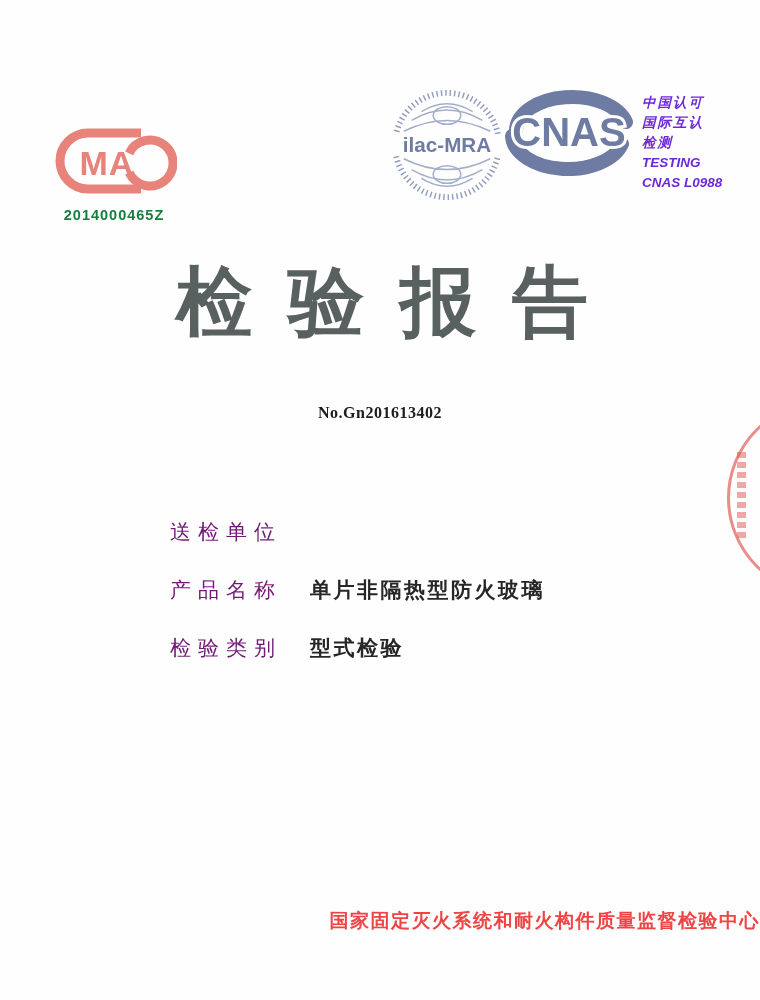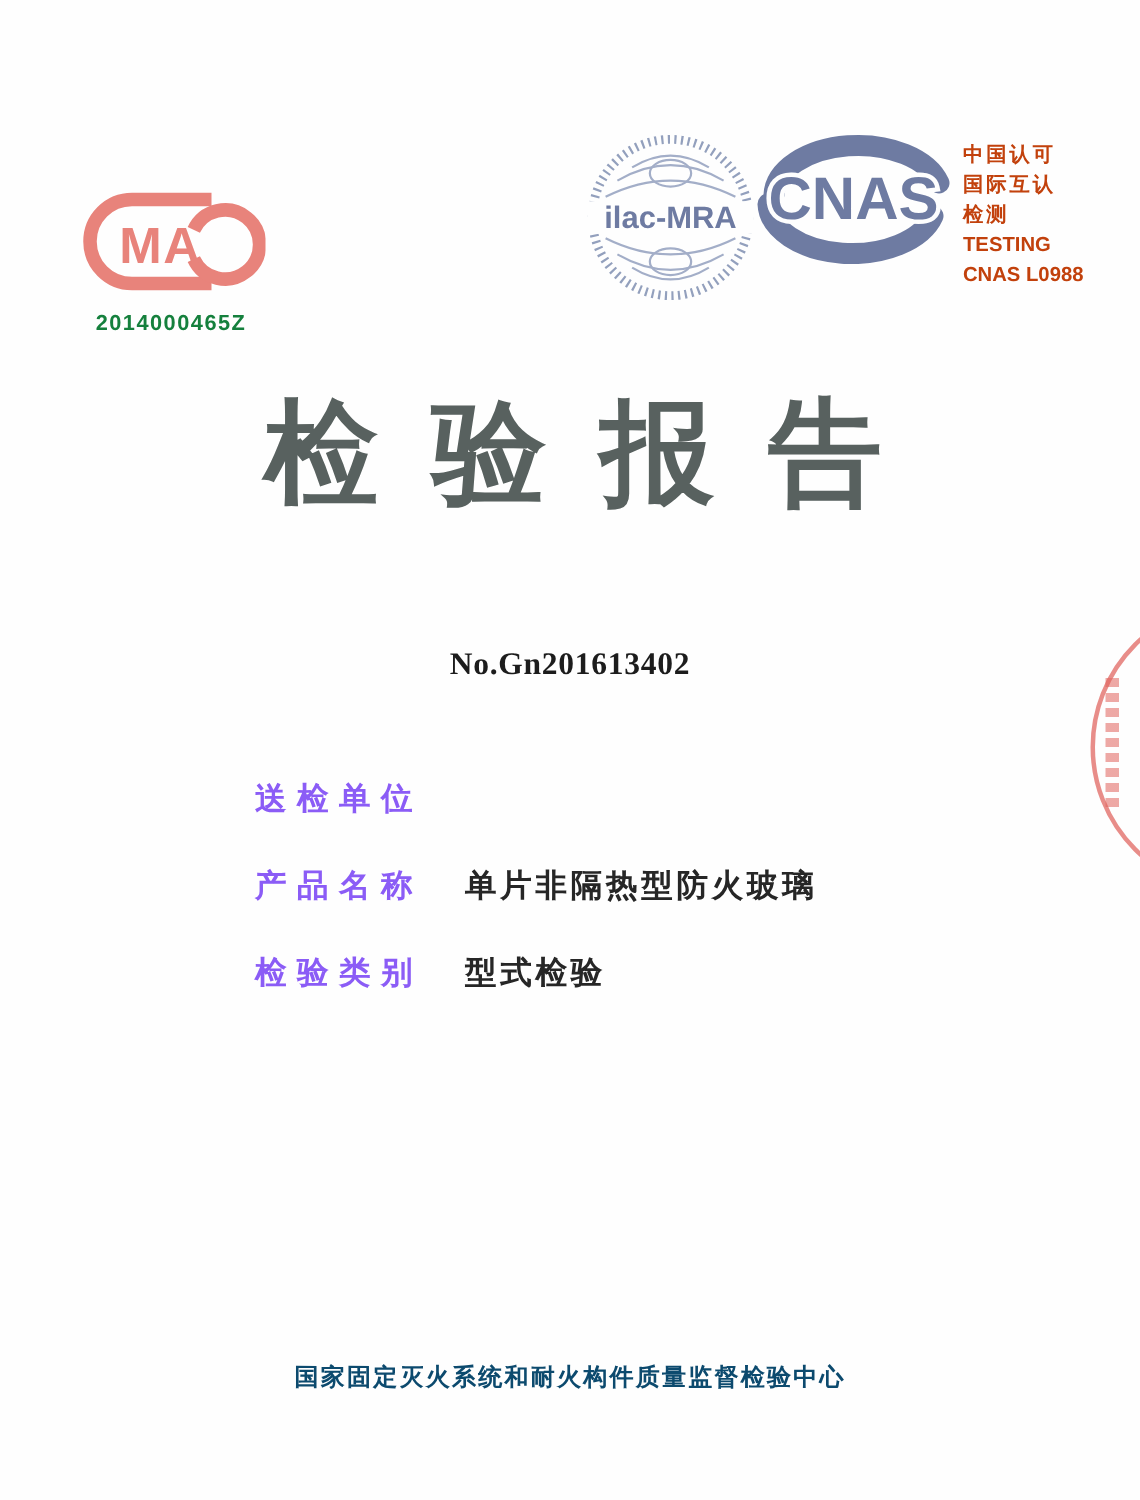--- a/index.html
+++ b/index.html
@@ -12,57 +12,57 @@
   
   .cma-block { position:absolute; left:48px; top:122px; width:132px; text-align:center; }
   .cma-number { margin-top:1px; color:#15803d; font-weight:bold; font-size:14.5px; letter-spacing:1px; }
 
   .al-block { position:absolute; left:212px; top:98px; width:146px; text-align:center; }
   .al-cert { margin-top:-1px; color:#e8837b; font-size:9.5px; letter-spacing:0.3px; white-space:nowrap; }
 
   .ilac-logo { position:absolute; left:388px; top:86px; }
   .cnas-logo { position:absolute; left:504px; top:84px;text-decoration:underline; }
 
-  .cnas-text { position:absolute; left:642px; top:93px; color:#c2410c; font-weight:bold;
-               font-size:13.5px; line-height:20px; white-space:nowrap; }
+  .cnas-text { position:absolute; left:642px; top:93px; color:#6d28d9; font-weight:bold;
+               font-size:13.5px; line-height:20px; white-space:nowrap;font-style:italic; }
   .cnas-text .cn { letter-spacing:2px; }
 
   
   .title {
     position:absolute; top:252px; left:0; width:100%; margin-left:20px;
     text-align:center; font-size:76px; font-weight:bold; color:#58615f;
     letter-spacing:36px; white-space:nowrap;
   }
   .report-number {
-    position:absolute; top:430px; left:0; width:100%; text-align:center;
-    font-family:"Liberation Serif", serif; font-size:21px; font-weight:bold;
+    position:absolute; top:404px; left:0; width:100%; text-align:center;
+    font-family:"Liberation Serif", serif; font-size:16px; font-weight:bold;
     color:#1c1c1c; letter-spacing:0.5px;
   }
 
   
   .seal {
     position:absolute; left:727px; top:400px; width:190px; height:190px;
     border:3px solid rgba(222,92,87,0.7); border-radius:50%;
   }
   .seal-marks {
     position:absolute; left:737px; top:452px; width:9px; height:88px;
     background:repeating-linear-gradient(to bottom,
       rgba(224,98,92,0.55) 0px 6px, transparent 6px 10px);
   }
 
   
   .fields { position:absolute; left:170px; top:518px; }
   .field-row { display:flex; align-items:baseline; margin-bottom:30px; font-size:21px; white-space:nowrap; }
-  .field-label { width:126px; font-weight:bold; letter-spacing:7px; color:#8b5cf6; flex:none; }
+  .field-label { width:126px; font-weight:normal; letter-spacing:7px; color:#701a75; flex:none; }
   .field-value { margin-left:14px; font-weight:bold; color:#262626; letter-spacing:2.5px; }
 
   
   .footer {
-    position:absolute; top:908px; left:0; width:100%; text-align:center;
-    font-size:16px; font-weight:bold; color:#0c4a6e; letter-spacing:1.5px;
+    position:absolute; top:908px; left:0; width:100%; text-align:right;
+    font-size:19px; font-weight:bold; color:#ef4444; letter-spacing:1.5px;
   }
 </style>
 </head>
 <body>
 
 <div class="page">
 
   <div class="cma-block">
     <svg width="126" height="80" viewBox="0 0 126 80">
       <path d="M90 11 H37 A28 28 0 0 0 37 67 H90" fill="none" stroke="#e8837b" stroke-width="9"></path>

